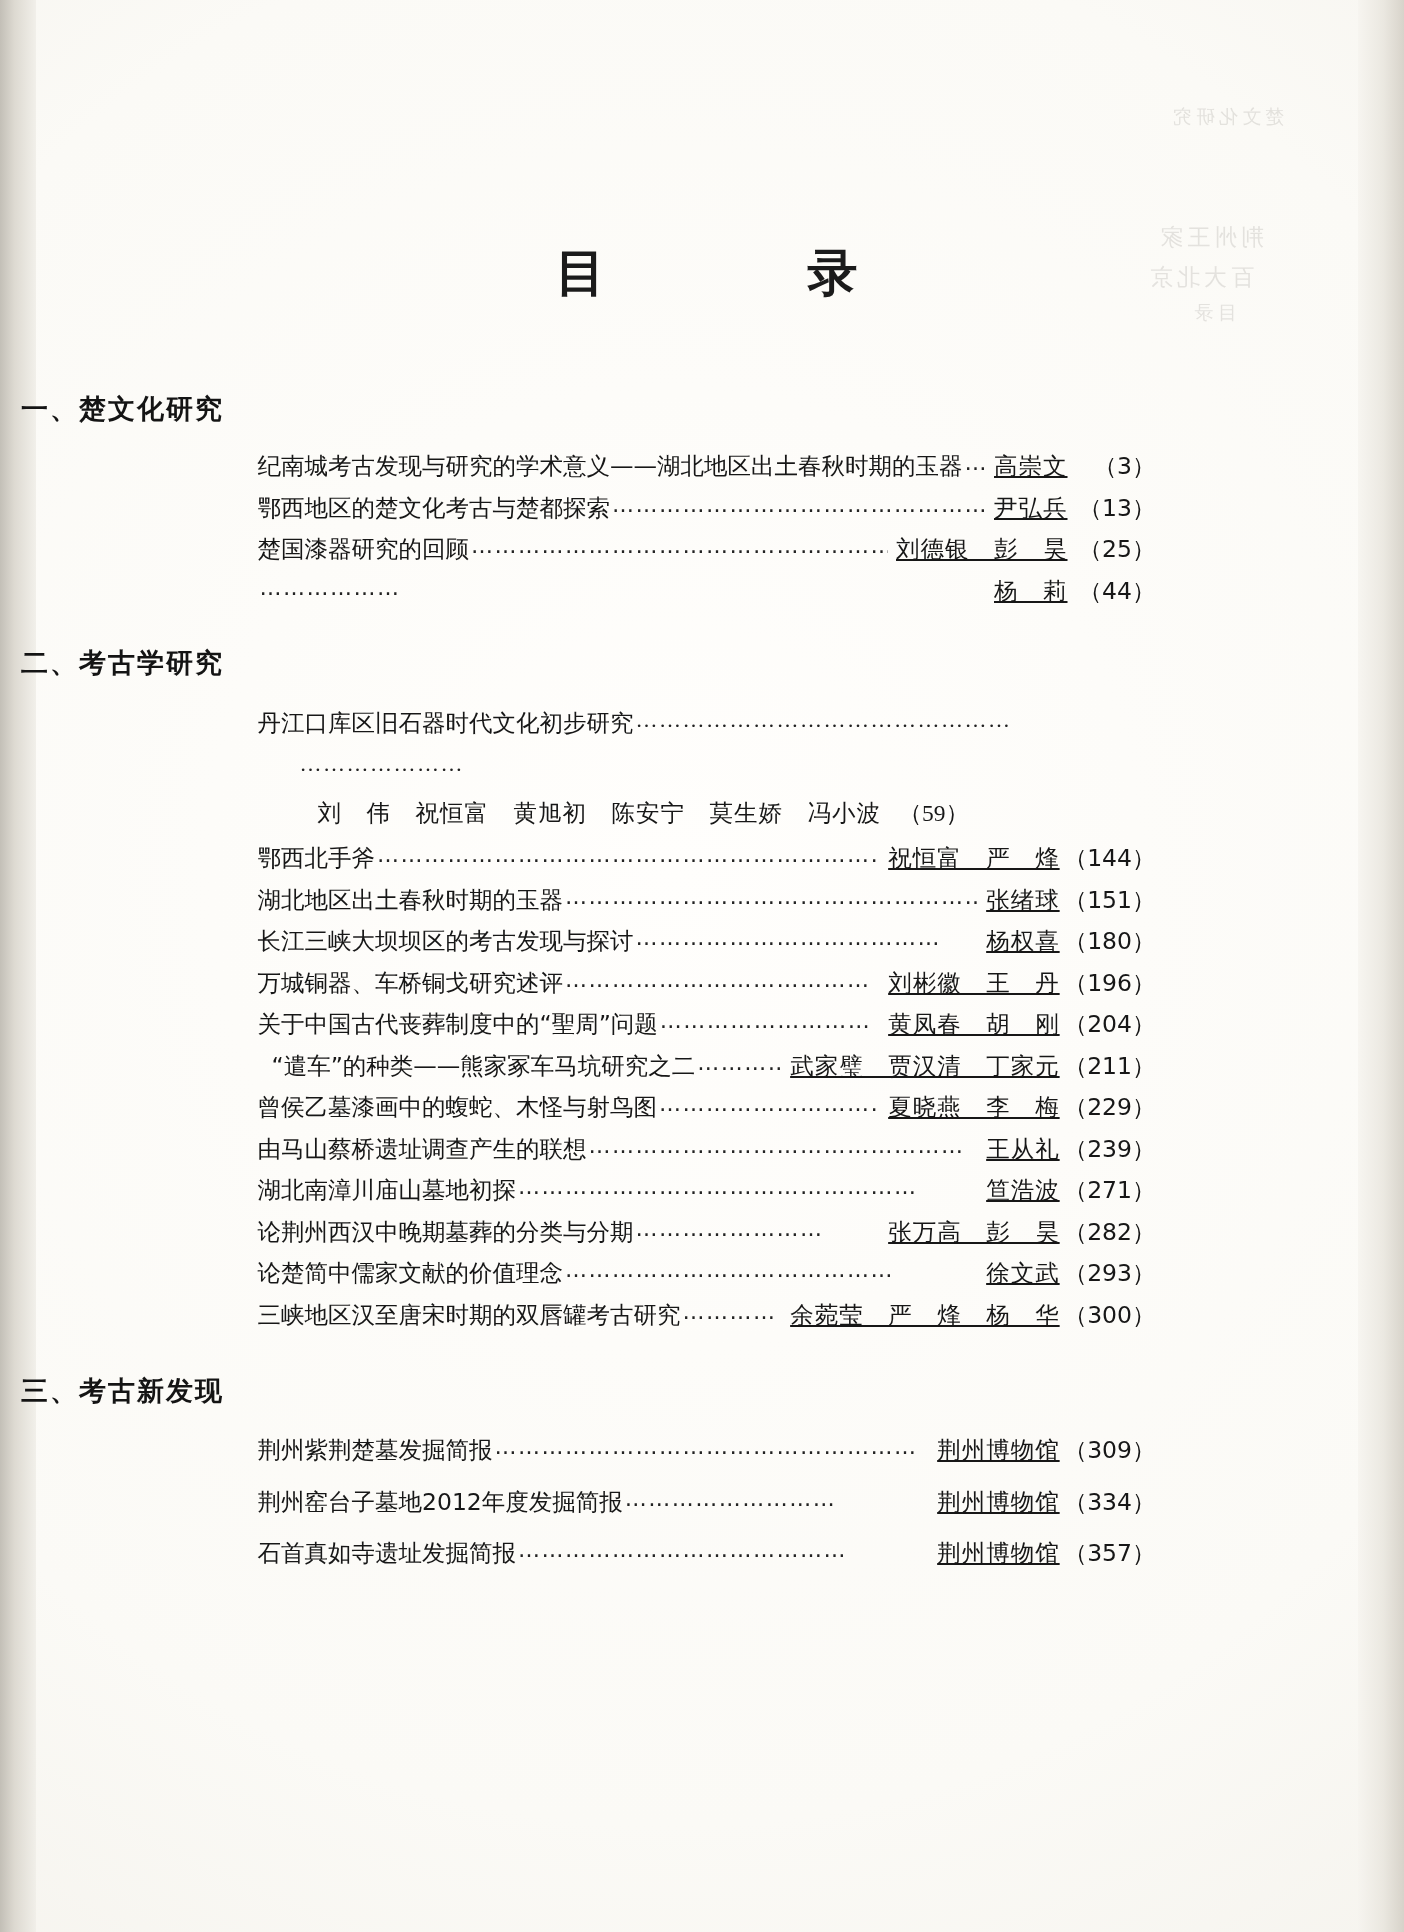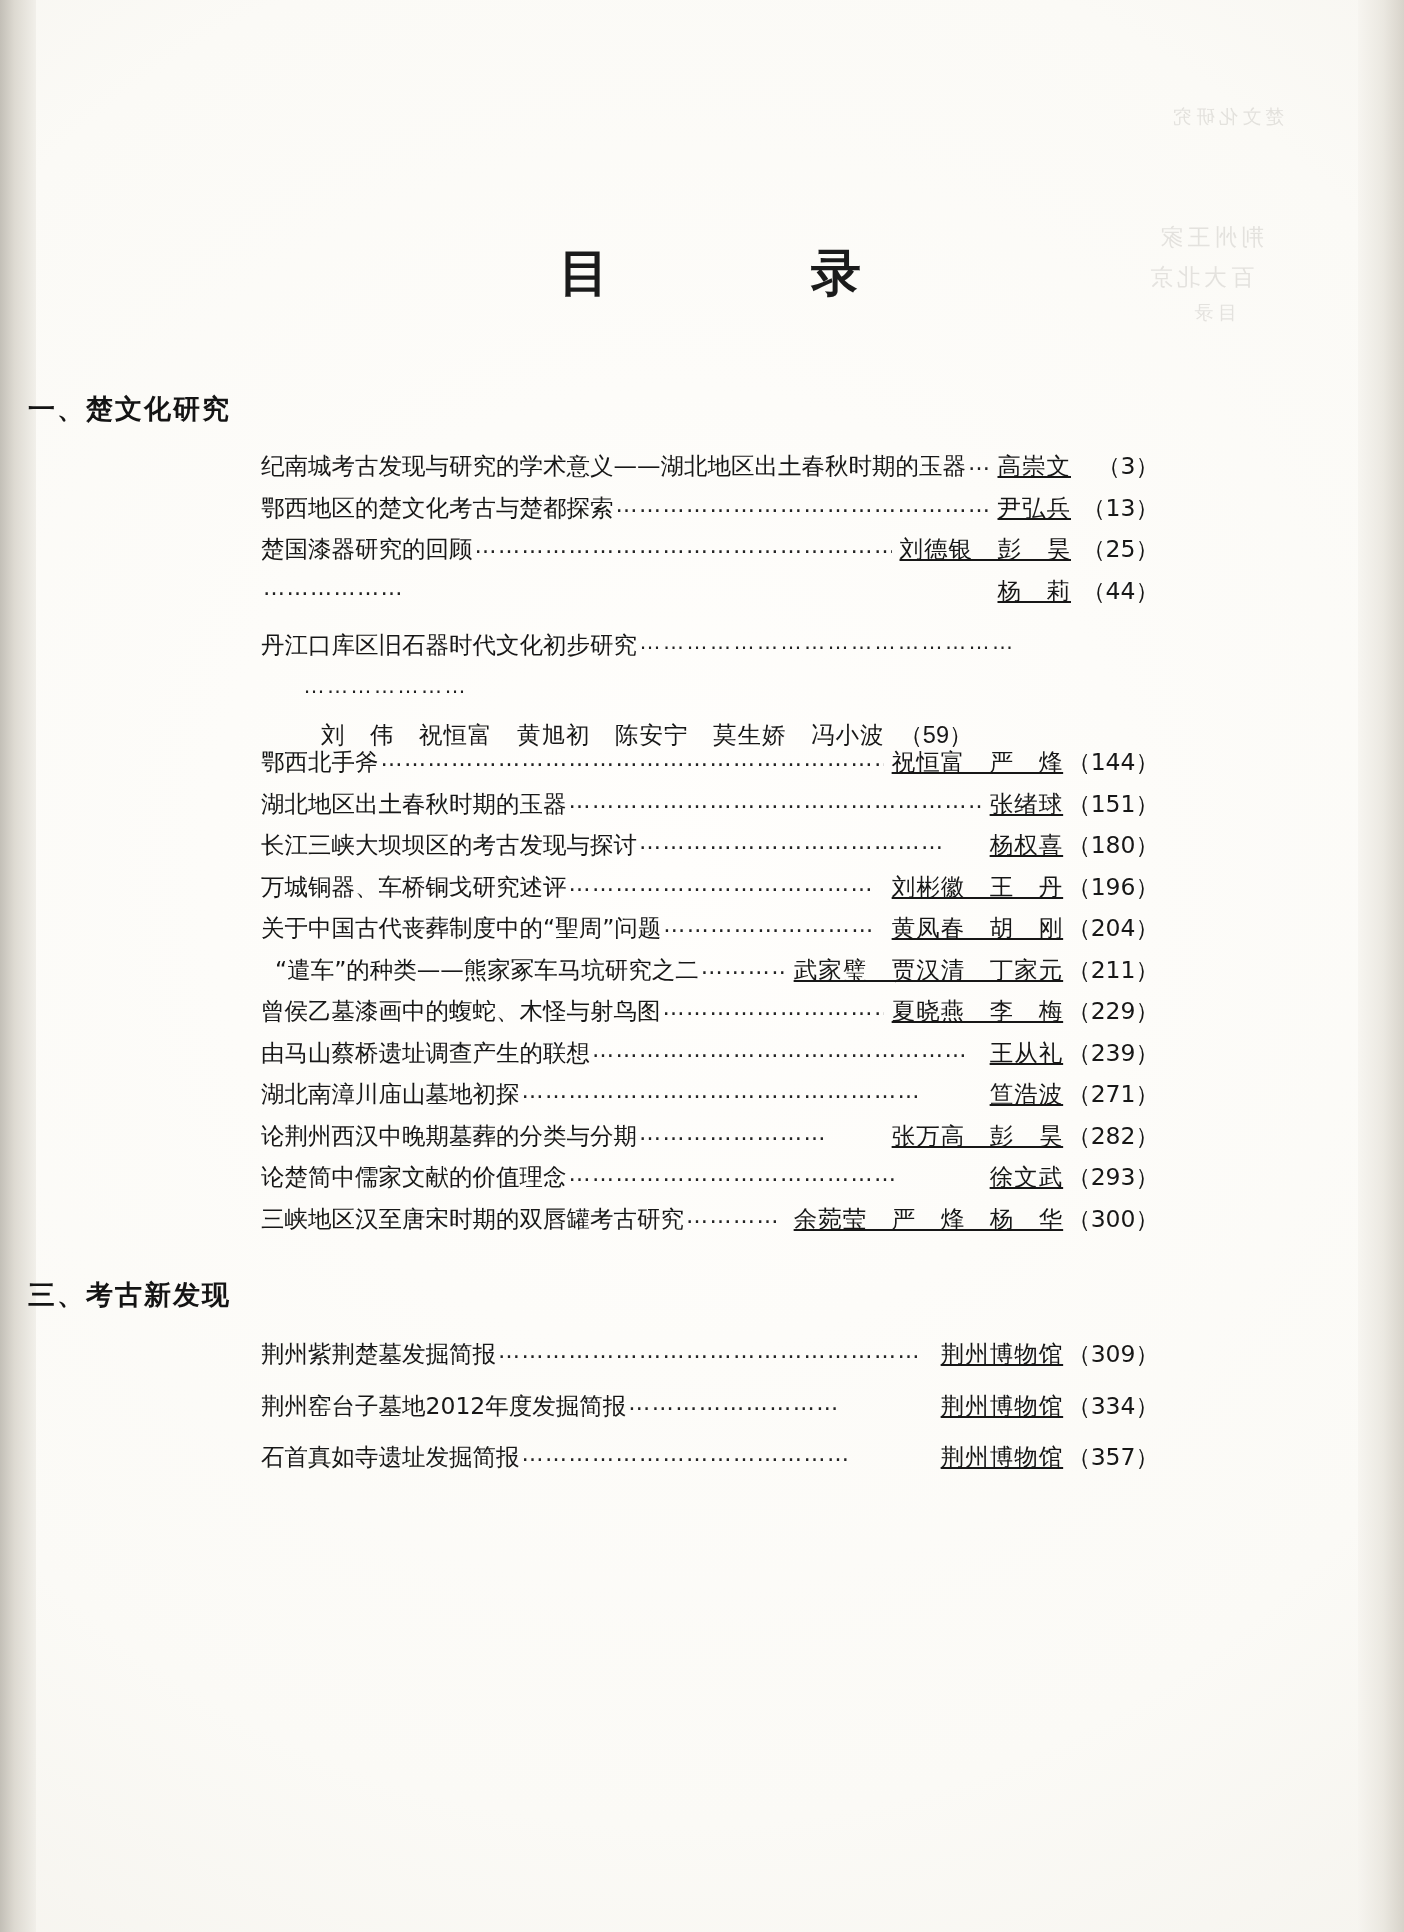--- a/index.html
+++ b/index.html
@@ -48,21 +48,21 @@
     transform: scaleX(-1);
     user-select: none;
   }
   .ghost.g1 { top: 104px; right: 120px; font-size: 19px; }
   .ghost.g2 { top: 222px; right: 140px; font-size: 23px; }
   .ghost.g3 { top: 262px; right: 150px; font-size: 23px; }
   .ghost.g4 { top: 300px; right: 168px; font-size: 19px; }
 
   .content {
     position: absolute;
-    left: 16px; right: 0; top: 0;
+    left: 9px; right: 0; top: 0;
     padding: 12px;
   }
 
   .toc-title {
     text-align: center;
     font-family: "DejaVu Serif", serif;
     font-weight: bold;
     font-size: 50px;
     letter-spacing: 34px;
     color: #1b1b1b;
@@ -124,21 +124,22 @@
     flex: 0 0 auto;
     padding-left: 4px;
     min-width: 84px;
     text-align: right;
   }
 
   
   .entry-wrap {
     font-size: 23.5px;
     color: #171717;
-    font-family: Liberation Sans, sans-serif;
+    margin-bottom: 18px;
+    font-family: Liberation Serif, serif;
   }
   .entry-wrap .line1 {
     display: flex;
     align-items: baseline;
     white-space: nowrap;
   }
   .entry-wrap .line1 .e-dots { flex: 0 1 auto; }
   .entry-wrap .line2,
   .entry-wrap .line3 {
     display: flex;
@@ -198,20 +199,21 @@
         <span class="e-page">（25）</span>
       </div>
 
       <div class="entry">
         <span class="e-dots">………………</span>
         <span class="e-authors">杨　莉</span>
         <span class="e-page">（44）</span>
       </div>
     </div>
 
+    <div class="section-head sec2">二、考古学研究</div>
     <div class="entries e2">
 
       <div class="entry-wrap">
         <div class="line1">
           <span class="e-title">丹江口库区旧石器时代文化初步研究</span>
           <span class="e-dots">…………………………………………</span>
         </div>
         <div class="line2">
           <span class="lead-dots">…………………</span>
         </div>

